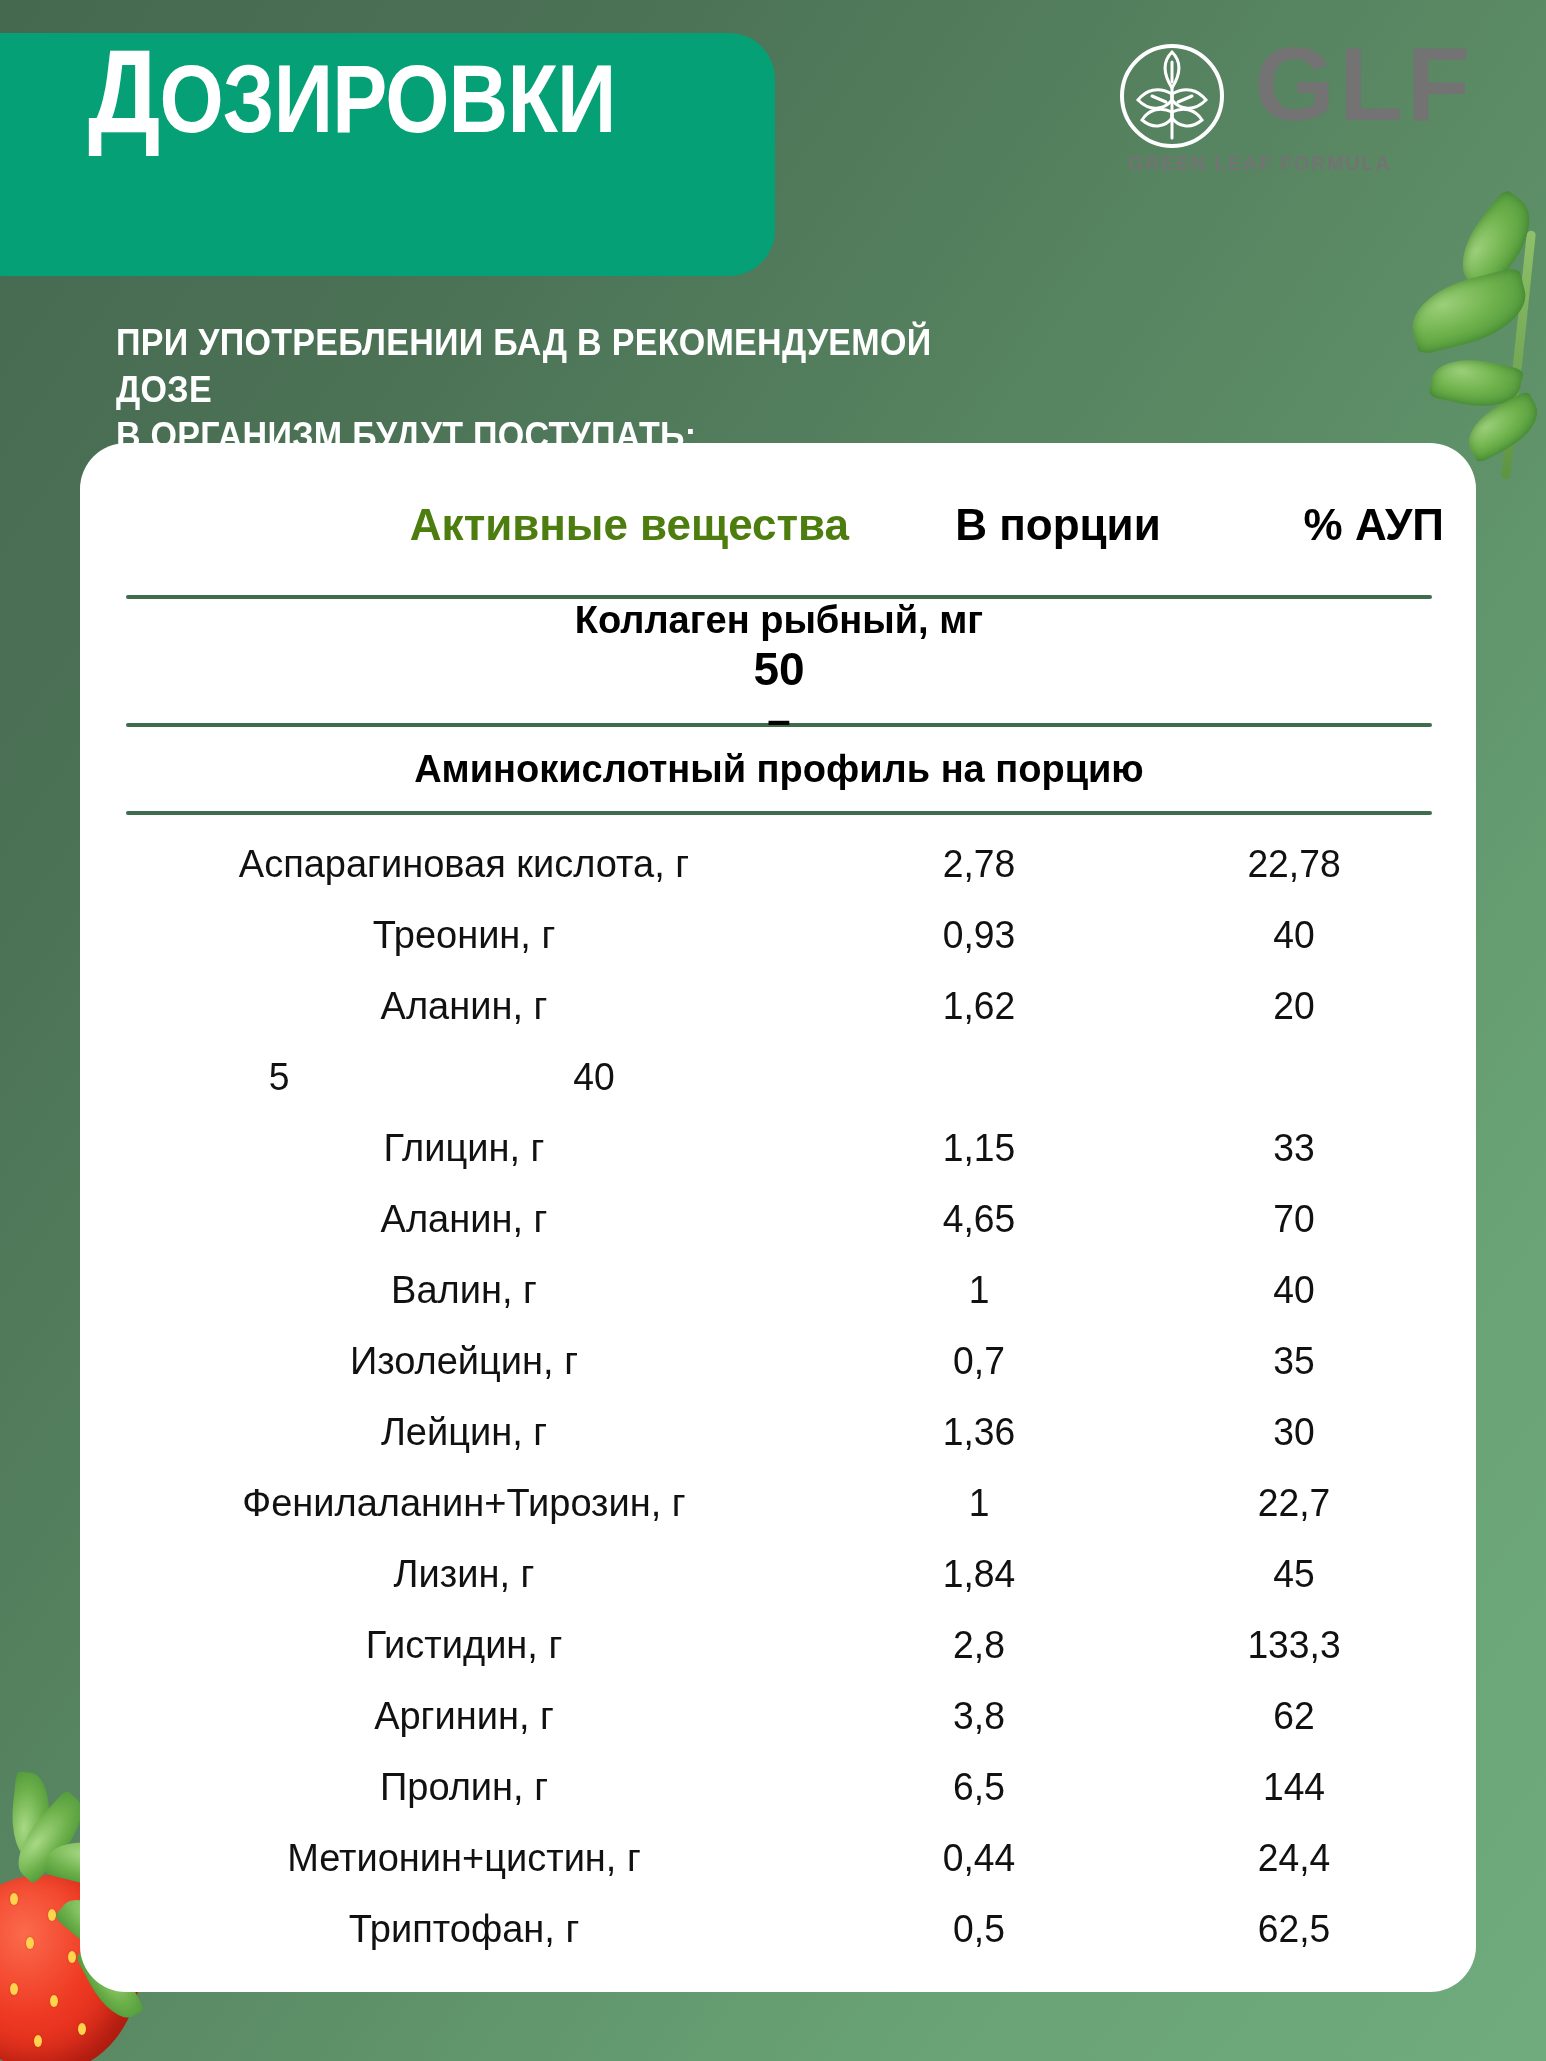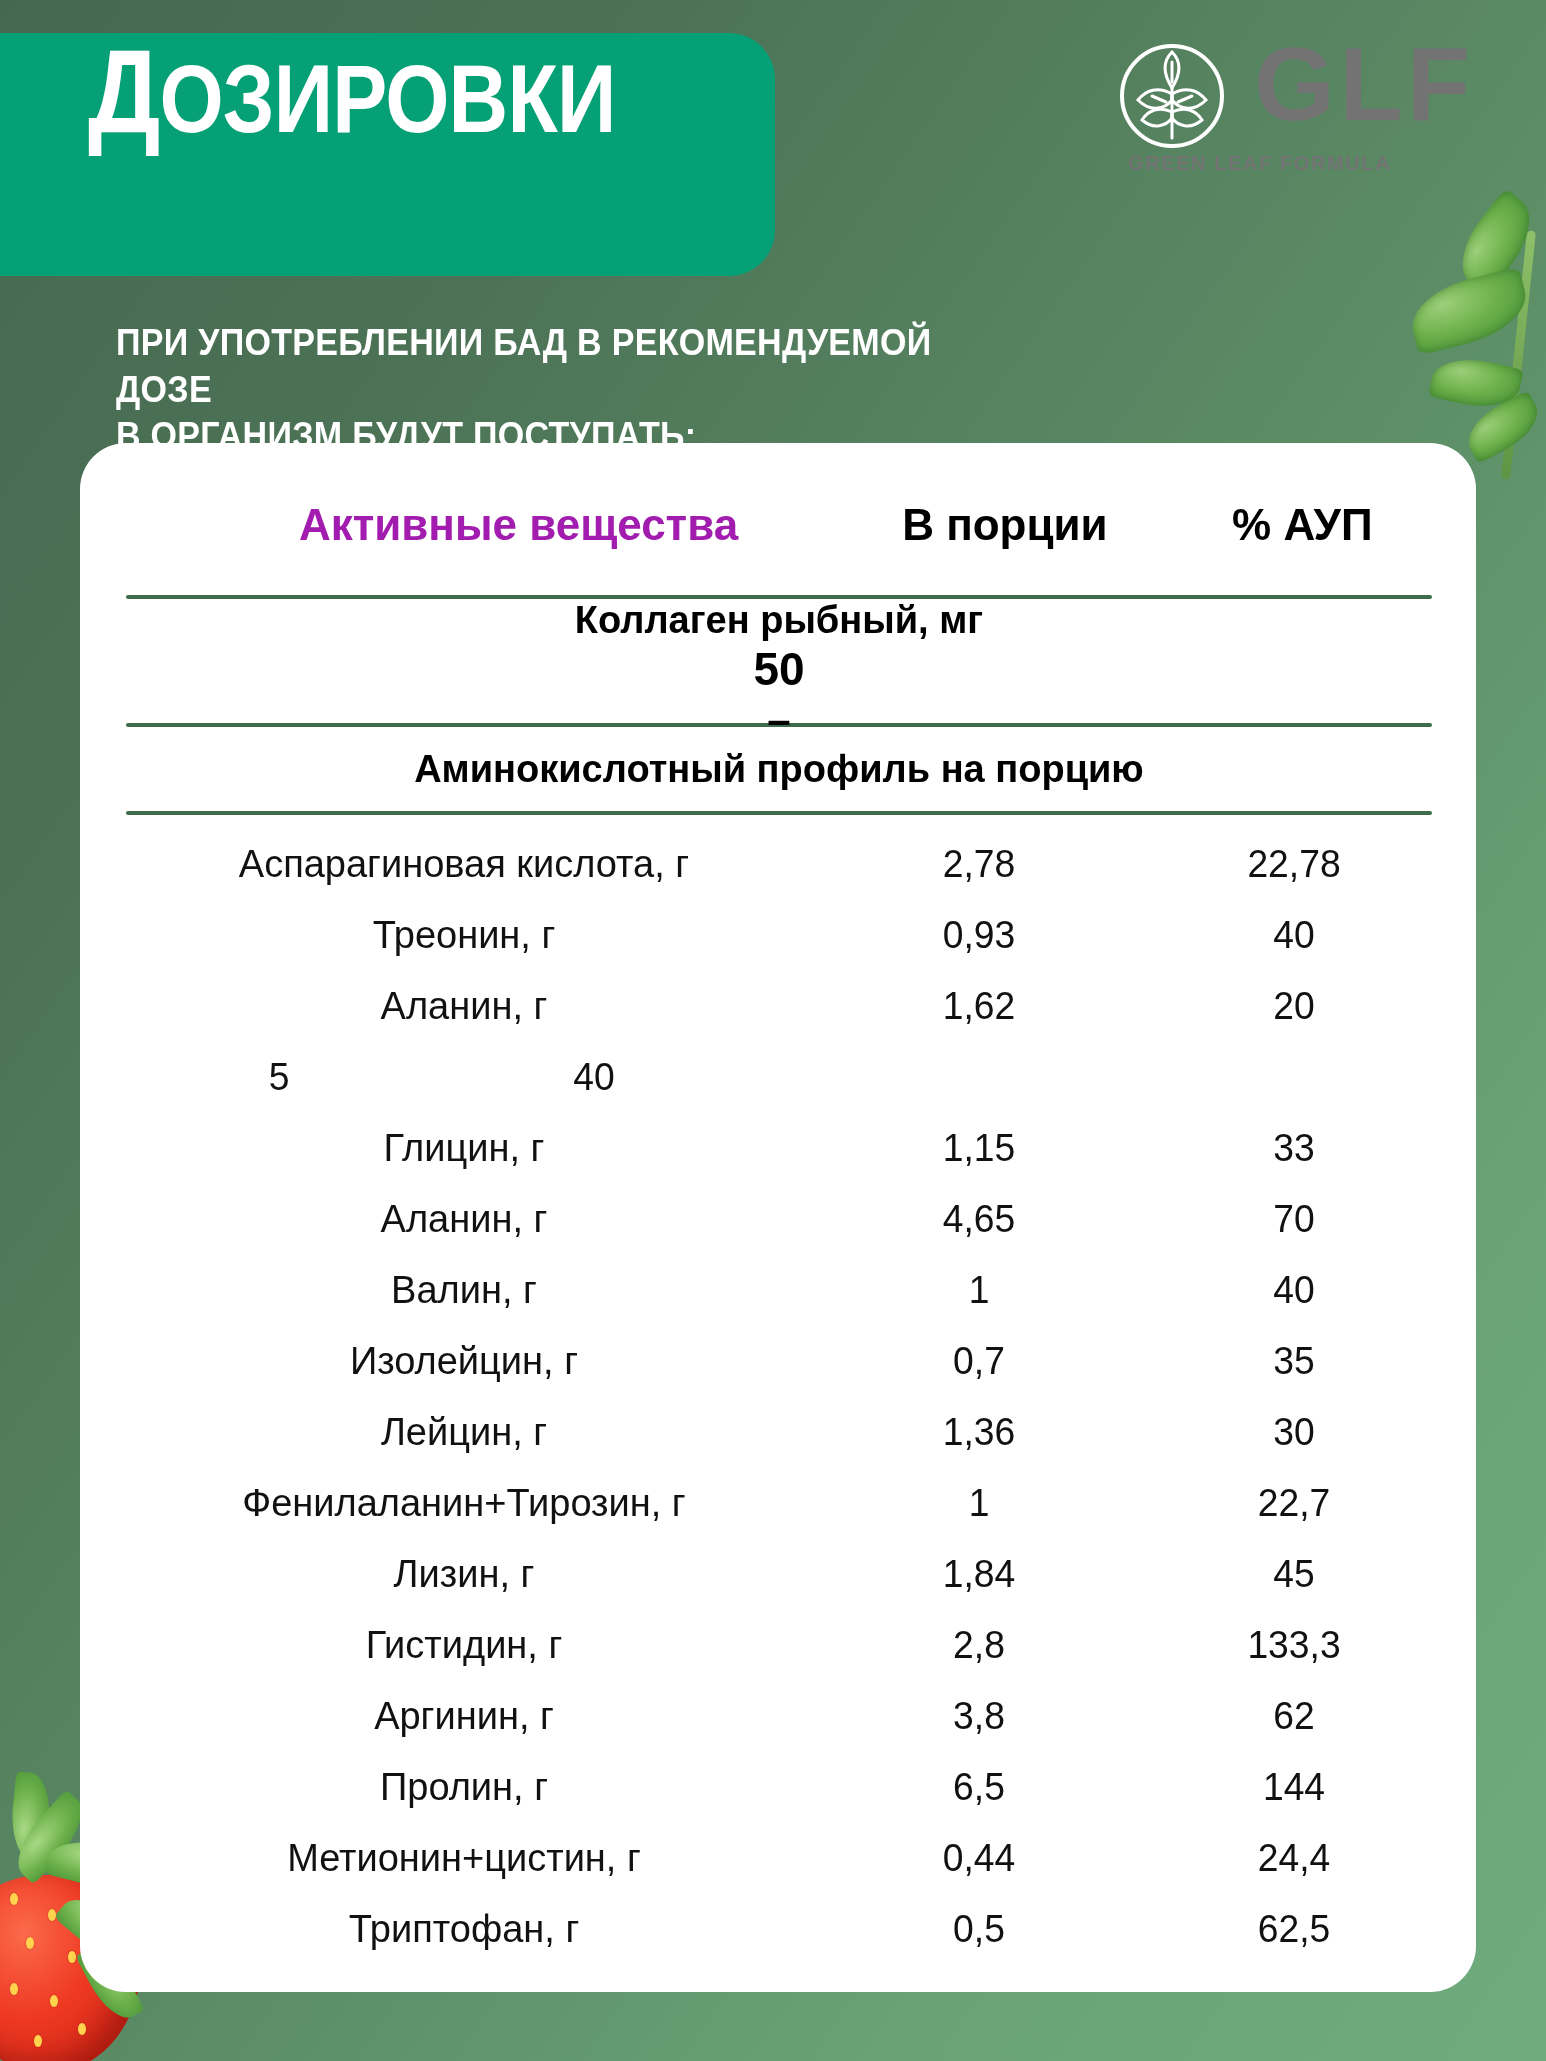--- a/index.html
+++ b/index.html
@@ -69,22 +69,22 @@
 
   .tbl{position:absolute;left:34px;top:0;width:1330px;}
 
   .row{display:flex;align-items:center;}
   .c-name{width:700px;text-align:center;}
   .c-val {width:330px;text-align:center;}
   .c-pct {width:300px;text-align:center;}
 
   
   #table-head{height:140px;padding-top:12px;}
-  #table-head .c-name{font-weight:bold;font-size:44px;line-height:1.12;color:#a21caf;text-align:center;padding-left:74px;}
-  #table-head .c-val,#table-head .c-pct{font-weight:bold;font-size:44px;color:#000;}
+  #table-head .c-name{font-weight:bold;font-size:44px;line-height:1.12;color:#4d7c0f;text-align:right;padding-left:74px;}
+  #table-head .c-val,#table-head .c-pct{font-weight:bold;font-size:44px;color:#000;text-align:right;}
 
   .divider{height:4px;background:#3f6c4b;margin:0 auto;width:1306px;border-radius:2px;}
 
   #row-collagen{height:124px;flex-direction:column;}
   #row-collagen .c-name{font-weight:bold;font-size:38px;color:#000;}
   #row-collagen .c-val{font-weight:bold;font-size:46px;color:#000;}
   #row-collagen .c-pct{font-weight:bold;font-size:42px;color:#000;}
 
   #section-amino{height:84px;justify-content:center;text-align:right;}
   #section-amino .sec-label{font-weight:bold;font-size:38px;color:#000;}

